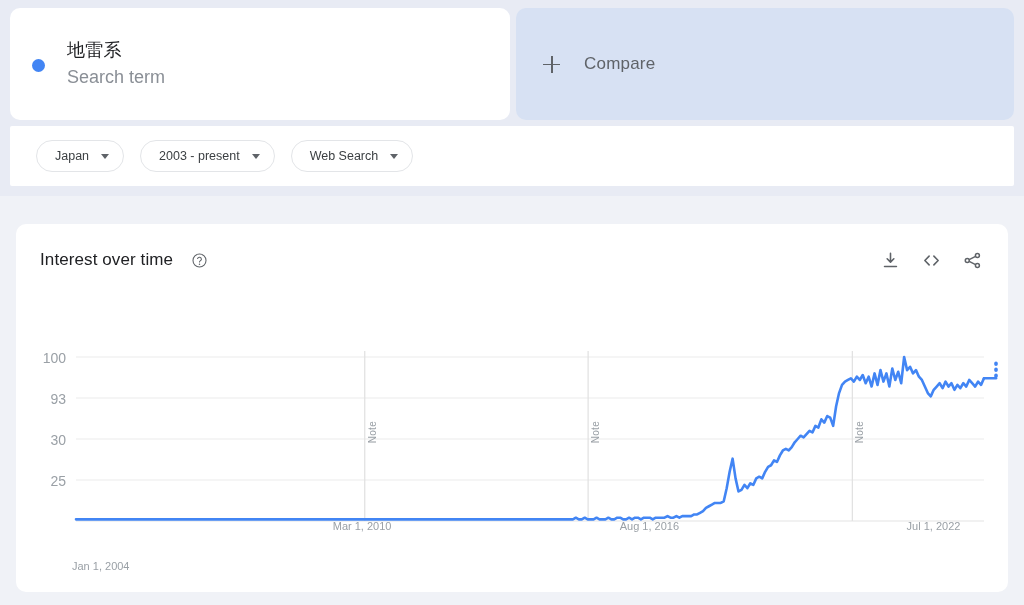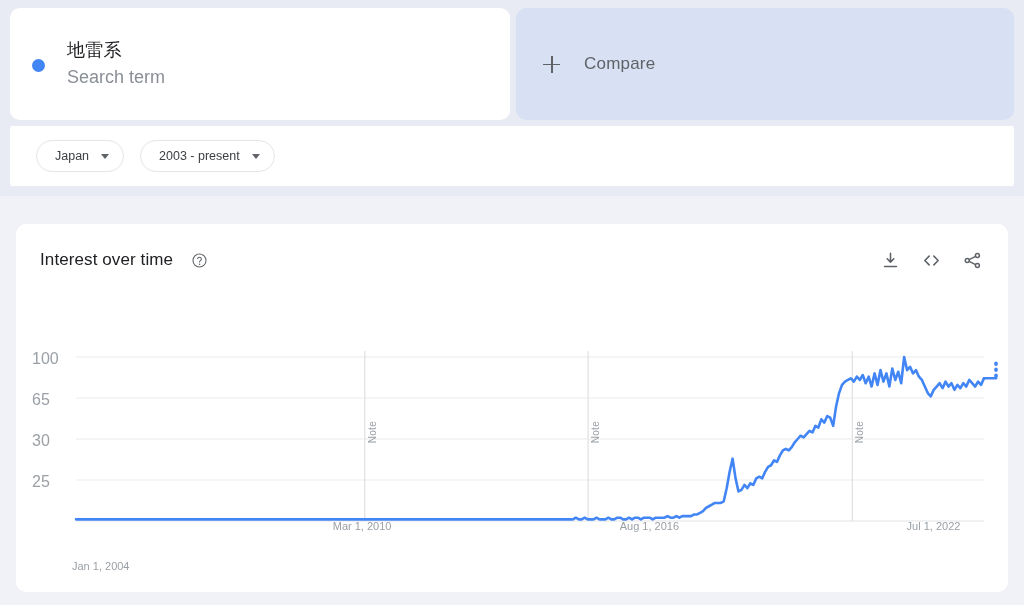--- a/index.html
+++ b/index.html
@@ -113,22 +113,22 @@
 
   .chart-actions {
     position: absolute; right: 26px; top: 27px;
     display: flex; align-items: center; gap: 22px;
   }
   .act { width: 19px; height: 19px; cursor: pointer; display: block; }
 
   
   .plot { position: absolute; left: 0; top: 0; width: 992px; height: 368px; }
   .ylab {
-    position: absolute; font-size: 16px; color: #9aa0a6;
-    text-align: left; width: 34px;
+    position: absolute; font-size: 14px; color: #9aa0a6;
+    text-align: right; width: 34px;
   }
   .xlab {
     position: absolute; font-size: 11px; color: #9aa0a6; top: 296px;
     white-space: nowrap;
   }
   .notelab {
     position: absolute; font-size: 10px; color: #9aa0a6;
     writing-mode: vertical-rl; transform: rotate(180deg);
     letter-spacing: .3px;
   }
@@ -163,20 +163,24 @@
       <span class="fl">Japan</span>
       <span class="caret"></span>
     </div>
 
     <div class="filter-chip">
       <span class="fl">2003 - present</span>
       <span class="caret"></span>
     </div>
 
 
+    <div class="filter-chip">
+      <span class="fl">Web Search</span>
+      <span class="caret"></span>
+    </div>
   </div>
 
   <div class="chart-card">
 
     <div class="chart-head">
       <span class="chart-title">Interest over time</span>
       <svg class="help-icon" viewBox="0 0 24 24">
         <circle cx="12" cy="12" r="9.2" fill="none" stroke="#5f6368" stroke-width="1.5"></circle>
         <path d="M9.3 9.2a2.8 2.8 0 0 1 5.4.9c0 1.9-2.7 2.2-2.7 4.1" fill="none" stroke="#5f6368" stroke-width="1.5" stroke-linecap="round"></path>
         <circle cx="12" cy="17.3" r="1.05" fill="#5f6368"></circle>
@@ -209,21 +213,21 @@
           <line x1="348.744" x2="348.744" y1="127" y2="297" stroke="#e0e0e0" stroke-width="1.2"></line>
           <line x1="572.112" x2="572.112" y1="127" y2="297" stroke="#e0e0e0" stroke-width="1.2"></line>
           <line x1="836.34" x2="836.34" y1="127" y2="297" stroke="#e0e0e0" stroke-width="1.2"></line>
           <polyline points="60.00,295.36 62.96,295.36 65.92,295.36 68.87,295.36 71.83,295.36 74.79,295.36 77.75,295.36 80.70,295.36 83.66,295.36 86.62,295.36 89.58,295.36 92.53,295.36 95.49,295.36 98.45,295.36 101.41,295.36 104.36,295.36 107.32,295.36 110.28,295.36 113.24,295.36 116.20,295.36 119.15,295.36 122.11,295.36 125.07,295.36 128.03,295.36 130.98,295.36 133.94,295.36 136.90,295.36 139.86,295.36 142.81,295.36 145.77,295.36 148.73,295.36 151.69,295.36 154.64,295.36 157.60,295.36 160.56,295.36 163.52,295.36 166.48,295.36 169.43,295.36 172.39,295.36 175.35,295.36 178.31,295.36 181.26,295.36 184.22,295.36 187.18,295.36 190.14,295.36 193.09,295.36 196.05,295.36 199.01,295.36 201.97,295.36 204.93,295.36 207.88,295.36 210.84,295.36 213.80,295.36 216.76,295.36 219.71,295.36 222.67,295.36 225.63,295.36 228.59,295.36 231.54,295.36 234.50,295.36 237.46,295.36 240.42,295.36 243.37,295.36 246.33,295.36 249.29,295.36 252.25,295.36 255.21,295.36 258.16,295.36 261.12,295.36 264.08,295.36 267.04,295.36 269.99,295.36 272.95,295.36 275.91,295.36 278.87,295.36 281.82,295.36 284.78,295.36 287.74,295.36 290.70,295.36 293.65,295.36 296.61,295.36 299.57,295.36 302.53,295.36 305.49,295.36 308.44,295.36 311.40,295.36 314.36,295.36 317.32,295.36 320.27,295.36 323.23,295.36 326.19,295.36 329.15,295.36 332.10,295.36 335.06,295.36 338.02,295.36 340.98,295.36 343.93,295.36 346.89,295.36 349.85,295.36 352.81,295.36 355.77,295.36 358.72,295.36 361.68,295.36 364.64,295.36 367.60,295.36 370.55,295.36 373.51,295.36 376.47,295.36 379.43,295.36 382.38,295.36 385.34,295.36 388.30,295.36 391.26,295.36 394.21,295.36 397.17,295.36 400.13,295.36 403.09,295.36 406.05,295.36 409.00,295.36 411.96,295.36 414.92,295.36 417.88,295.36 420.83,295.36 423.79,295.36 426.75,295.36 429.71,295.36 432.66,295.36 435.62,295.36 438.58,295.36 441.54,295.36 444.50,295.36 447.45,295.36 450.41,295.36 453.37,295.36 456.33,295.36 459.28,295.36 462.24,295.36 465.20,295.36 468.16,295.36 471.11,295.36 474.07,295.36 477.03,295.36 479.99,295.36 482.94,295.36 485.90,295.36 488.86,295.36 491.82,295.36 494.78,295.36 497.73,295.36 500.69,295.36 503.65,295.36 506.61,295.36 509.56,295.36 512.52,295.36 515.48,295.36 518.44,295.36 521.39,295.36 524.35,295.36 527.31,295.36 530.27,295.36 533.22,295.36 536.18,295.36 539.14,295.36 542.10,295.36 545.06,295.36 548.01,295.36 550.97,295.36 553.93,295.36 556.89,295.36 559.84,293.72 562.80,295.36 565.76,295.36 568.72,293.72 571.67,295.36 574.63,295.36 577.59,295.36 580.55,293.72 583.50,295.36 586.46,295.36 589.42,295.36 592.38,293.72 595.34,295.36 598.29,295.36 601.25,293.72 604.21,293.72 607.17,295.36 610.12,295.36 613.08,293.72 616.04,295.36 619.00,293.72 621.95,293.72 624.91,295.36 627.87,293.72 630.83,293.72 633.79,293.72 636.74,295.36 639.70,293.72 642.66,293.72 645.62,293.72 648.57,293.72 651.53,292.08 654.49,293.72 657.45,293.72 660.40,292.08 663.36,293.72 666.32,292.08 669.28,292.08 672.23,292.08 675.19,292.08 678.15,290.44 681.11,290.44 684.07,288.80 687.02,287.16 689.98,283.88 692.94,282.24 695.90,280.60 698.85,278.96 701.81,278.96 704.77,278.96 707.73,277.32 710.68,264.20 713.64,247.80 716.60,234.68 719.56,254.36 722.51,267.48 725.47,265.84 728.43,260.92 731.39,264.20 734.35,259.28 737.30,260.92 740.26,254.36 743.22,252.72 746.18,254.36 749.13,247.80 752.09,242.88 755.05,241.24 758.01,236.32 760.96,237.96 763.92,231.40 766.88,226.48 769.84,224.84 772.79,226.48 775.75,223.20 778.71,218.28 781.67,215.00 784.63,211.72 787.58,213.36 790.54,210.08 793.50,206.80 796.46,208.44 799.41,201.88 802.37,203.52 805.33,195.32 808.29,198.60 811.24,192.04 814.20,193.68 817.16,201.88 820.12,182.20 823.07,169.08 826.03,160.88 828.99,157.60 831.95,155.96 834.91,154.32 837.86,157.60 840.82,152.68 843.78,155.96 846.74,151.04 849.69,159.24 852.65,152.68 855.61,162.52 858.57,149.40 861.52,160.88 864.48,146.12 867.44,157.60 870.40,149.40 873.36,162.52 876.31,144.48 879.27,155.96 882.23,147.76 885.19,159.24 888.14,133.00 891.10,146.12 894.06,142.84 897.02,149.40 899.97,146.12 902.93,152.68 905.89,155.96 908.85,162.52 911.80,169.08 914.76,172.36 917.72,165.80 920.68,162.52 923.64,159.24 926.59,164.16 929.55,157.60 932.51,162.52 935.47,159.24 938.42,165.80 941.38,160.88 944.34,164.16 947.30,159.24 950.25,162.52 953.21,155.96 956.17,159.24 959.13,162.52 962.08,157.60 965.04,160.88 968.00,154.32" fill="none" stroke="#4285f4" stroke-width="2.6" stroke-linejoin="round" stroke-linecap="round"></polyline>
           <line x1="980" x2="980" y1="152.32" y2="135" stroke="#4285f4" stroke-width="3.6" stroke-linecap="round" stroke-dasharray="1 5"></line>
           <line x1="968" x2="980" y1="154.32" y2="154.32" stroke="#4285f4" stroke-width="2.6" stroke-linecap="round"></line>
         </svg>
       <div id="axis-labels">
           <div class="ylab" style="left: 16px; top: 249px;">25</div>
           <div class="ylab" style="left: 16px; top: 208px;">30</div>
-          <div class="ylab" style="left: 16px; top: 167px;">65</div>
+          <div class="ylab" style="left: 16px; top: 167px;">93</div>
           <div class="ylab" style="left: 16px; top: 126px;">100</div>
           <div class="notelab" style="left: 350.744px; top: 197px;">Note</div>
           <div class="notelab" style="left: 574.112px; top: 197px;">Note</div>
           <div class="notelab" style="left: 838.34px; top: 197px;">Note</div>
           <div class="xlab" style="left: 56px; margin-top: 40px;">Jan 1, 2004</div>
           <div class="xlab" style="left: 316.744px;">Mar 1, 2010</div>
           <div class="xlab" style="left: 603.672px;">Aug 1, 2016</div>
           <div class="xlab" style="left: 890.6px;">Jul 1, 2022</div>
         </div>
     </div>

